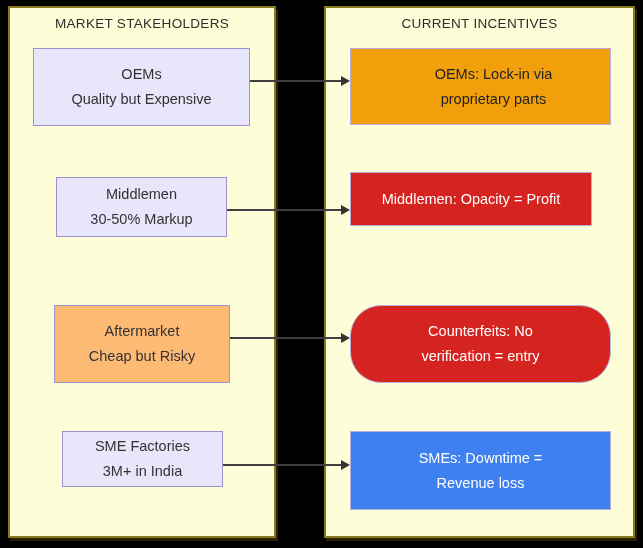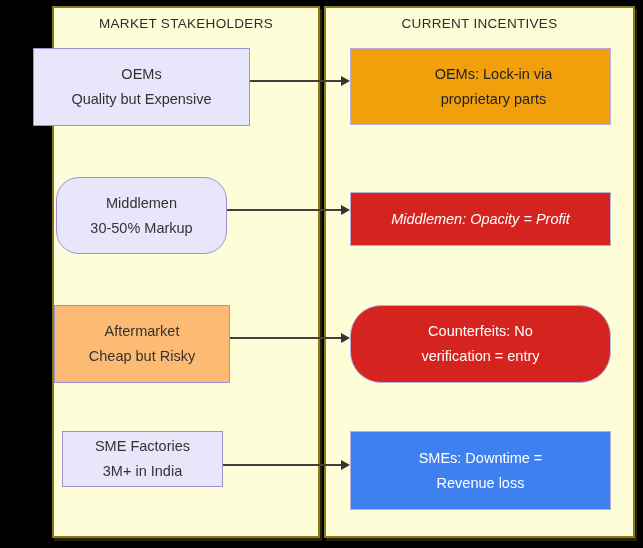--- a/index.html
+++ b/index.html
@@ -6,46 +6,46 @@
   .canvas {
     position:relative; width:643px; height:548px; background:#000;
     font-family:"Liberation Sans","DejaVu Sans",sans-serif;
     overflow:hidden;
   }
   .panel {
     position:absolute; top:6px; height:532px; box-sizing:border-box;
     background:#FDFDD8; border:2px solid #8A7A1E;
     box-shadow:2px 3px 0 rgba(45,38,6,0.9);
   }
-  .panel-left  { left:8px;   width:268px;margin-left:44px; }
+  .panel-left  { left:8px;   width:268px; }
   .panel-right { left:324px; width:311px; }
   .panel-title {
     position:absolute; top:8px; left:0; right:0; text-align:center;
     font-size:13.5px; font-weight:500; color:#2e2e2e; letter-spacing:0.3px;
   }
   .box {
     position:absolute; box-sizing:border-box;
     display:flex; flex-direction:column; justify-content:center;
     text-align:center; font-size:14.5px; line-height:25px;margin-top:6px;
   }
   .box span { display:block; }
   .stake-box {
     background:#E8E6FA; border:1.5px solid #A08FD1; color:#333333;
   }
   .incent-box {
     border:1.5px solid #B7AEDC; color:#ffffff;
   }
   
   .b1 { left:33px; top:42px;  width:217px; height:78px; }
-  .b2 { left:56px; top:171px; width:171px; height:77px;border-radius:23px; }
+  .b2 { left:56px; top:171px; width:171px; height:60px; }
   .b3 { left:54px; top:299px; width:176px; height:78px; }
   .b4 { left:62px; top:425px; width:161px; height:56px; }
   
   .r1 { left:350px; top:42px;  width:261px; height:77px; }
-  .r2 { left:350px; top:186px; width:261px; height:54px;font-style:italic; }
+  .r2 { left:350px; top:166px; width:242px; height:54px; }
   .r3 { left:350px; top:299px; width:261px; height:78px;border-radius:31px; }
   .r4 { left:350px; top:425px; width:261px; height:79px; }
   
   .arrow { position:absolute; height:2px; }
   .arrow .line {
     position:absolute; left:0; right:7px; top:0; height:2px; background:#3F3F3F;
   }
   .arrow .head {
     position:absolute; right:0; top:-4px; width:0; height:0;
     border-left:9px solid #333333;

